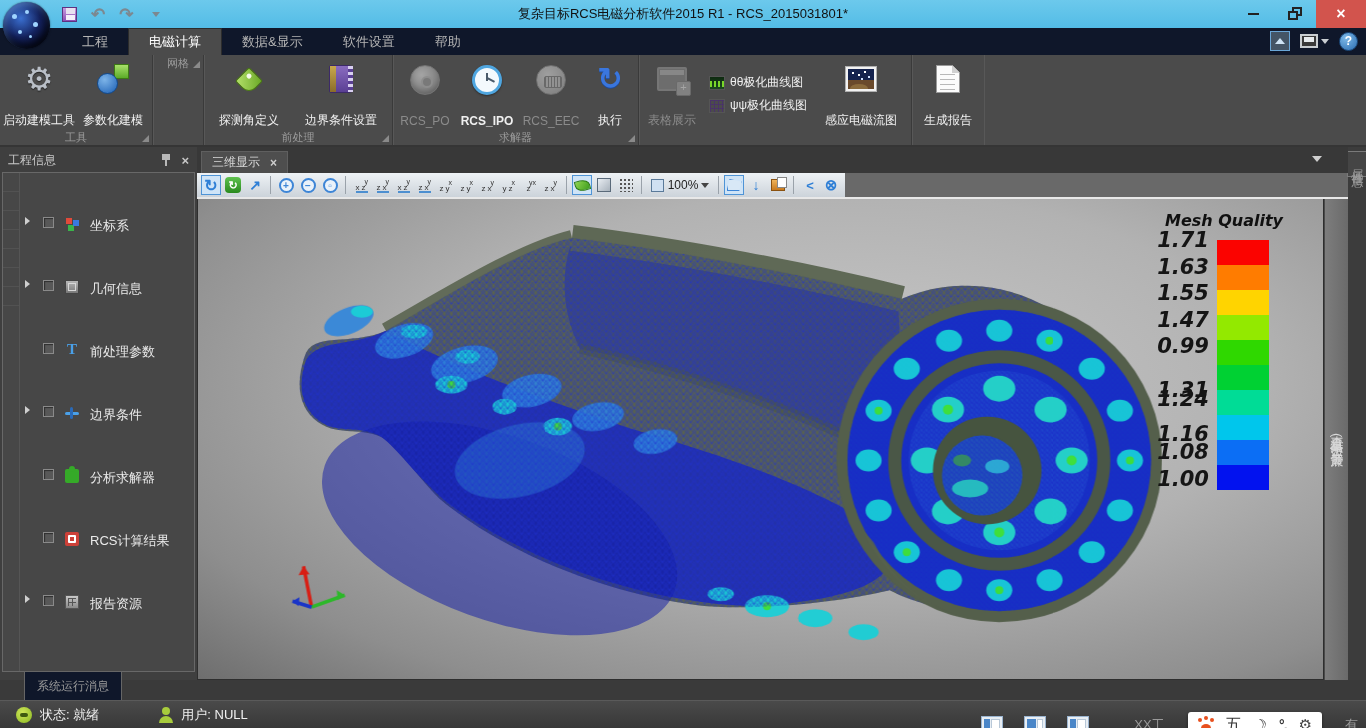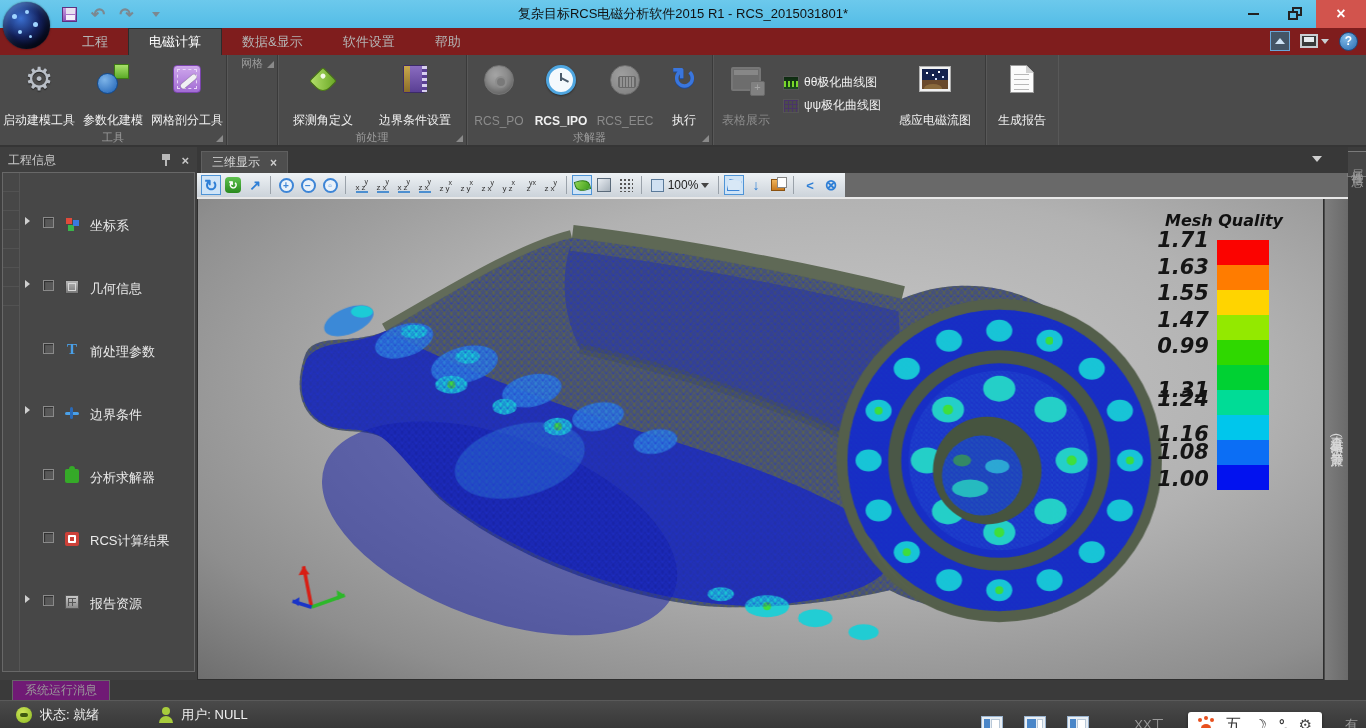--- a/index.html
+++ b/index.html
@@ -26,21 +26,21 @@
   .win-btn { width:42px; height:28px; display:flex; align-items:center; justify-content:center;
              color:#222; font-size:15px; }
   .win-min::before { content:""; width:11px; height:2px; background:#222; }
   .win-restore { position:relative; }
   .win-restore i { position:absolute; width:10px; height:9px; border:2px solid #222; background:transparent; }
   .win-restore i:nth-child(1){ right:14px; top:7px; }
   .win-restore i:nth-child(2){ right:18px; top:11px; background:#5ec2e9; }
   .win-close { width:50px; background:#d2544d; color:#fff; font-size:16px; font-weight:bold; }
 
   
-  .menubar { height:27px; background:#7f1d1d; display:flex; align-items:stretch; position:relative; }
+  .menubar { height:27px; background:#0f172a; display:flex; align-items:stretch; position:relative; }
   .menu-tabs { display:flex; margin-left:62px; }
   .menu-tab { padding:0 20px; display:flex; align-items:center; color:#b4b4b4; font-size:13px; }
   .menu-tab.active { background:#4b4b4b; color:#fff; border:1px solid #2c2c2c; border-bottom:none; }
   .menubar-right { position:absolute; right:8px; top:3px; display:flex; align-items:center; gap:10px; }
   .mb-collapse { width:20px; height:20px; border:1px solid #6aa7d8; background:#456; display:flex; align-items:center; justify-content:center; }
   .mb-collapse i { width:0; height:0; border-left:5px solid transparent; border-right:5px solid transparent; border-bottom:6px solid #cfe4f5; }
   .mb-monitor { width:18px; height:14px; border:2px solid #c9ced2; background:#3a3a3a; position:relative; }
   .mb-monitor::after { content:""; position:absolute; left:2px; top:1px; right:2px; height:5px; background:#e7ebee; }
   .mb-caret { width:0; height:0; border-left:4px solid transparent; border-right:4px solid transparent; border-top:5px solid #c9ced2; }
   .mb-help { width:19px; height:19px; border-radius:50%; background:radial-gradient(circle at 35% 30%, #7db9e8, #2b6cb0); color:#fff;
@@ -206,22 +206,22 @@
   .results-bar { width:24px; background:linear-gradient(90deg,#7d7d7d,#6a6a6a); border-left:1px solid #4a4a4a;
       display:flex; align-items:center; justify-content:center; }
   .results-bar span { writing-mode:vertical-rl; color:#d8d8d8; font-size:13px; letter-spacing:2px; }
 
   .right-strip { width:18px; background:#3c3c3c; display:flex; flex-direction:column; align-items:center; padding-top:4px; }
   .prop-tab { writing-mode:vertical-rl; color:#9a9a9a; font-size:12px; border:1px solid #7a7a7a; background:#454545;
       padding:8px 1px; letter-spacing:2px; }
 
   
   .bottom-strip { height:20px; background:#3a3a3a; display:flex; align-items:flex-end; }
-  .msg-tab { margin-left:12px; height:20px; border:1px solid #666; border-bottom:none; background:#701a75;
-      color:#9a9a9a; font-size:12px; display:flex; align-items:center; padding:5px 12px; }
+  .msg-tab { margin-left:24px; height:20px; border:1px solid #666; border-bottom:none; background:#0f172a;
+      color:#9a9a9a; font-size:12px; display:flex; align-items:center; padding:14px 12px; }
   .statusbar { height:28px; background:linear-gradient(#4a4a4a,#383838); border-top:1px solid #5a5a5a;
       display:flex; align-items:center; padding:0 10px; position:relative; }
   .st-ico { width:16px; height:16px; border-radius:50%; background:radial-gradient(circle at 40% 35%, #cfe65a, #8ab820); position:relative; margin:0 8px 0 6px; }
   .st-ico::after { content:""; position:absolute; left:4px; top:6px; width:8px; height:4px; border-radius:2px; background:#3f5a10; }
   .st-text { color:#f0f0f0; font-size:13px; }
   .person-ico { width:14px; height:16px; position:relative; margin:0 8px 0 60px; }
   .person-ico::before { content:""; position:absolute; left:3px; top:0; width:8px; height:8px; border-radius:50%; background:#a8cc3c; }
   .person-ico::after { content:""; position:absolute; left:0; bottom:0; width:14px; height:7px; border-radius:7px 7px 0 0; background:#a8cc3c; }
   .sb-right { position:absolute; right:6px; top:10px; height:28px; display:flex; align-items:center; gap:21px; }
   .layout-btn { width:22px; height:18px; border:1px solid #9ab4d0; background:#e8eef4; display:flex; padding:2px; gap:1px; }
@@ -298,26 +298,20 @@
           <span class="rlabel">启动建模工具</span>
         </div>
         <div class="rbtn">
           <span class="ric">
               <span class="ic-param">
                 <span class="sq"></span>
                 <span class="ci"></span>
               </span>
             </span>
           <span class="rlabel">参数化建模</span>
-        </div>
-        <div class="rbtn">
-          <span class="ric">
-              <span class="ic-meshtool"></span>
-            </span>
-          <span class="rlabel">网格剖分工具</span>
         </div>
       </div>
       <div class="rgroup-label">
           <span>工具</span>
           <span class="dlaunch"></span>
         </div>
     </div>
 
     <div class="rgroup">
       <div class="rgroup-label">

